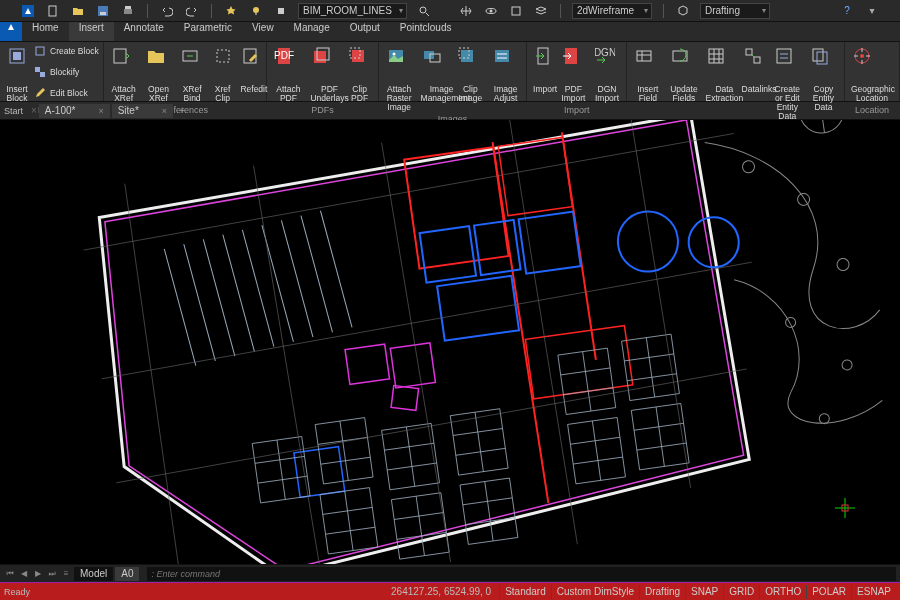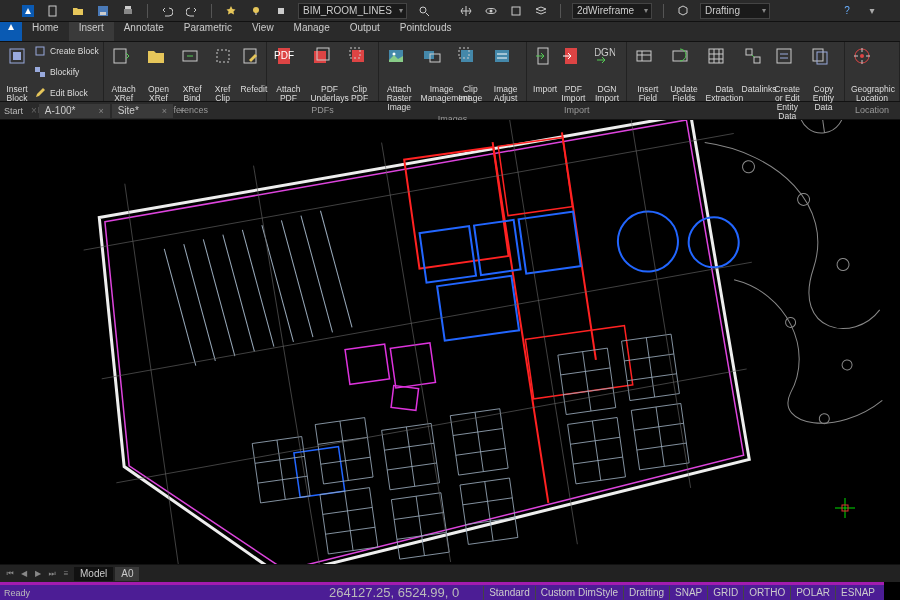--- a/index.html
+++ b/index.html
@@ -33,25 +33,25 @@
 .doctab-plus{width:14px;height:14px;display:flex;align-items:center;justify-content:center;cursor:pointer;color:#888}
 .canvas{position:absolute;left:0;right:0;top:120px;bottom:36px;background:#000;overflow:hidden}
 .canvas svg{width:100%;height:100%}
 .cmdbar{position:absolute;left:0;right:0;bottom:18px;height:18px;background:#222;display:flex;align-items:center;border-top:1px solid #111}
 .layouttabs{display:flex;align-items:center;gap:2px;padding:0 4px}
 .layouttabs .nb{width:12px;height:12px;display:flex;align-items:center;justify-content:center;cursor:pointer;color:#888;font-size:8px}
 .ltab{height:14px;padding:0 6px;background:#3a3a3a;display:flex;align-items:center;cursor:pointer;font-size:9px}
 .ltab.active{background:#111;color:#fff}
 .cmdline{flex:1;height:14px;background:#111;margin:0 4px;display:flex;align-items:center;padding:0 4px}
 .cmdline span{color:#777;font-size:9px;font-style:italic}
-.status{position:absolute;left:0;right:16px;bottom:0;height:18px;background:#4c1d95;display:flex;align-items:center;justify-content:space-between;padding:0 4px;border-top:3px solid #a21caf}
+.status{position:absolute;left:0;right:0;bottom:0;height:18px;background:#b91c1c;display:flex;align-items:center;justify-content:space-between;padding:0 4px;border-top:1px solid #a21caf}
 .status-l{font-size:9px;color:#bbb}
 .status-r{display:flex;align-items:center;gap:0}
 .sbtn{height:14px;padding:0 5px;border-left:1px solid #444;display:flex;align-items:center;cursor:pointer;font-size:8.5px;color:#bbb}
-.coords{font-size:13px;color:#bbb;margin-right:24px}
+.coords{font-size:10px;color:#bbb;margin-right:8px}
 </style>
 </head>
 <body>
 
 <div class="qat">
   <div class="qat-ico">
       <svg viewBox="0 0 12 12">
         <rect width="12" height="12" fill="#0a5ab3"></rect>
         <path d="M3 9 L6 3 L9 9 Z" fill="#fff"></path>
       </svg>
@@ -653,20 +653,23 @@
     <div class="nb">▶</div>
     <div class="nb">⏭</div>
     <div class="nb">≡</div>
     <div class="ltab active">
         <span>Model</span>
       </div>
     <div class="ltab">
         <span>A0</span>
       </div>
   </div>
+  <div class="cmdline">
+      <span>: Enter command</span>
+    </div>
 </div>
 
 <div class="status">
   <div class="status-l">Ready</div>
   <div class="status-r">
     <div class="coords">264127.25, 6524.99, 0</div>
     <div class="sbtn">
         <span>Standard</span>
       </div>
     <div class="sbtn">

